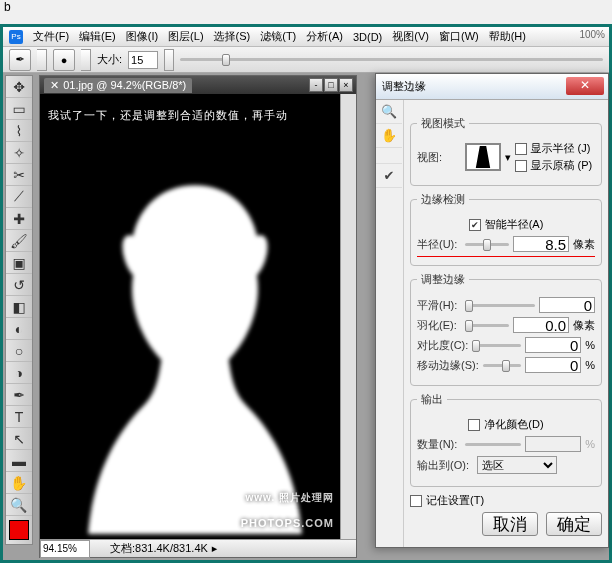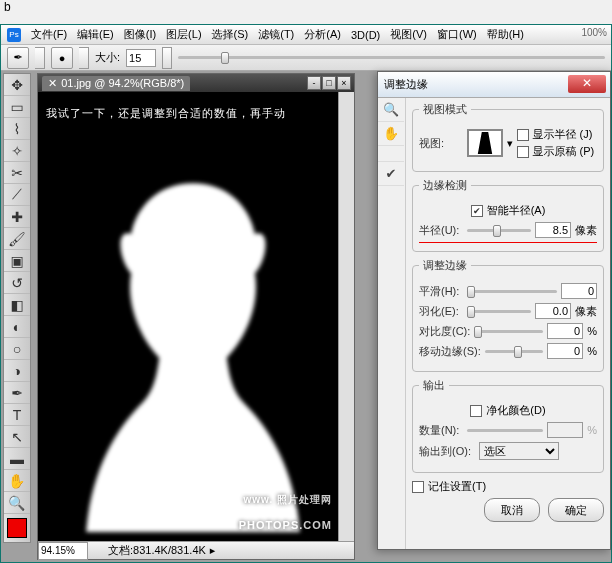--- a/index.html
+++ b/index.html
@@ -1,18 +1,18 @@
 <!DOCTYPE html>
 <html><head>
 <meta charset="utf-8">
 <style>
 * { margin: 0; padding: 0; box-sizing: border-box; font-family: "Microsoft YaHei", Arial, sans-serif; font-size: 11px; }
 body { background: #f0f0f0; width: 612px; height: 563px; overflow: hidden; position: relative; }
 .letter-b { position: absolute; top: 0; left: 4px; font-size: 12px; }
-.app { position: absolute; top: 24px; left: 0; right: 0; bottom: 0; background: #0369a1; border: 1px solid #0f766e; }
+.app { position: absolute; top: 24px; left: 0; right: 0; bottom: 0; background: #0369a1; border: 3px solid #0f766e; }
 .menubar { background: linear-gradient(#fff,#e0e0e0); height: 20px; display: flex; align-items: center; padding: 0 6px; gap: 2px; border-bottom: 1px solid #bbb; }
 .menubar span { padding: 2px 4px; cursor: pointer; }
 .ps-icon { width: 14px; height: 14px; background: #1473e6; color: #fff; font-size: 8px; display: inline-flex; align-items: center; justify-content: center; border-radius: 2px; margin-right: 4px; }
 .optbar { height: 26px; background: linear-gradient(#f4f4f4,#dcdcdc); border-bottom: 1px solid #aaa; display: flex; align-items: center; padding: 0 6px; gap: 6px; }
 .tool-btn { width: 22px; height: 22px; background: linear-gradient(#fff,#ddd); border: 1px solid #999; border-radius: 2px; display: inline-flex; align-items: center; justify-content: center; }
 .tool-dd { width: 10px; height: 22px; border: 1px solid #999; background: linear-gradient(#fff,#ddd); border-left: none; }
 .size-input { width: 30px; height: 18px; border: 1px solid #999; background: #fff; padding: 0 2px; }
 .zoom-label { position: absolute; right: 4px; top: 2px; color: #666; font-size: 10px; }
 .workspace { position: absolute; top: 46px; left: 0; right: 0; bottom: 0; background: #a0a0a0; }
 .toolbox { position: absolute; left: 2px; top: 2px; width: 28px; background: linear-gradient(to right,#e4e4e4,#c8c8c8); border: 1px solid #888; }
@@ -32,35 +32,35 @@
 .statusbar input { width: 50px; height: 14px; border: 1px solid #999; padding: 8px 2px; font-size: 10px; }
 .watermark { position: absolute; right: 6px; bottom: 6px; color: #fff; font-size: 24px; font-weight: bold; font-family: Arial Black, sans-serif; letter-spacing: 1px; opacity: 0.8; text-shadow: 0 0 4px #000; }
 .wm-sub { font-size: 10px; display: block; text-align: right; }
 
 .dialog { position: absolute; right: 0; top: 46px; width: 234px; bottom: 12px; background: #f0f0f0; border: 1px solid #666; box-shadow: -2px 2px 8px rgba(0,0,0,.3); }
 .dlg-title { height: 26px; background: linear-gradient(#fff,#d8e4f0); border-bottom: 1px solid #aaa; display: flex; align-items: center; padding: 0 6px; font-size: 12px; }
 .dlg-close { position: absolute; right: 4px; top: 3px; width: 38px; height: 18px; background: linear-gradient(#f08080,#c03030); color: #fff; text-align: center; font-size: 12px; line-height: 16px; border-radius: 2px; }
 .dlg-body { position: absolute; top: 26px; left: 0; right: 0; bottom: 0; display: flex; }
 .dlg-tools { width: 28px; border-right: 1px solid #ccc; }
 .dlg-tools .t { width: 26px; height: 24px; display: flex; align-items: center; justify-content: center; font-size: 13px; color: #444; border-bottom: 1px solid #ddd; }
-.dlg-panels { flex: 1; padding: 4px 6px; overflow: hidden; }
+.dlg-panels { flex: 1; padding: 4px 6px; overflow: hidden; margin-top: 12px; }
 fieldset { border: 1px solid #bbb; border-radius: 4px; margin-bottom: 6px; padding: 6px 6px 8px; }
 legend { font-size: 11px; padding: 0 4px; color: #333; }
 .row { display: flex; align-items: center; gap: 4px; margin: 4px 0; font-size: 11px; }
 .row label { min-width: 44px; text-align: left; color: #333; }
 .slider { flex: 1; height: 3px; background: #bbb; position: relative; border-radius: 2px; }
 .slider .thumb { position: absolute; top: -4px; width: 8px; height: 12px; background: linear-gradient(#fff,#ccc); border: 1px solid #888; border-radius: 2px; }
-.num-input { width: 36px; height: 16px; border: 1px solid #999; text-align: right; padding: 0 2px; font-size: 11px; }
+.num-input { width: 56px; height: 16px; border: 1px solid #999; text-align: right; padding: 0 2px; font-size: 15px; }
 .checkbox { width: 12px; height: 12px; border: 1px solid #666; background: #fff; display: inline-flex; align-items: center; justify-content: center; font-size: 9px; color: #333; }
 .view-thumb { width: 36px; height: 28px; border: 2px solid #888; background: #fff; display: inline-flex; align-items: center; justify-content: center; }
 .view-thumb .sil { width: 16px; height: 22px; background: #000; clip-path: polygon(30% 0,70% 0,80% 40%,95% 100%,5% 100%,20% 40%);}
 .redline { height: 1px; background: #e00; margin-top: 1px; }
 select { width: 80px; height: 18px; border: 1px solid #999; font-size: 11px; }
 .dlg-buttons { display: flex; gap: 8px; justify-content: flex-end; margin-top: 4px; }
-.dlg-buttons button { width: 56px; height: 24px; background: linear-gradient(#fff,#ddd); border: 1px solid #888; border-radius: 10px; font-size: 11px; }
+.dlg-buttons button { width: 56px; height: 24px; background: linear-gradient(#fff,#ddd); border: 1px solid #888; border-radius: 3px; font-size: 17px; }
 .disabled { color: #aaa; }
 </style>
 </head>
 <body>
 
 <div class="letter-b">b</div>
 
 <div class="app">
   <div class="menubar">
     <span class="ps-icon">Ps</span>

